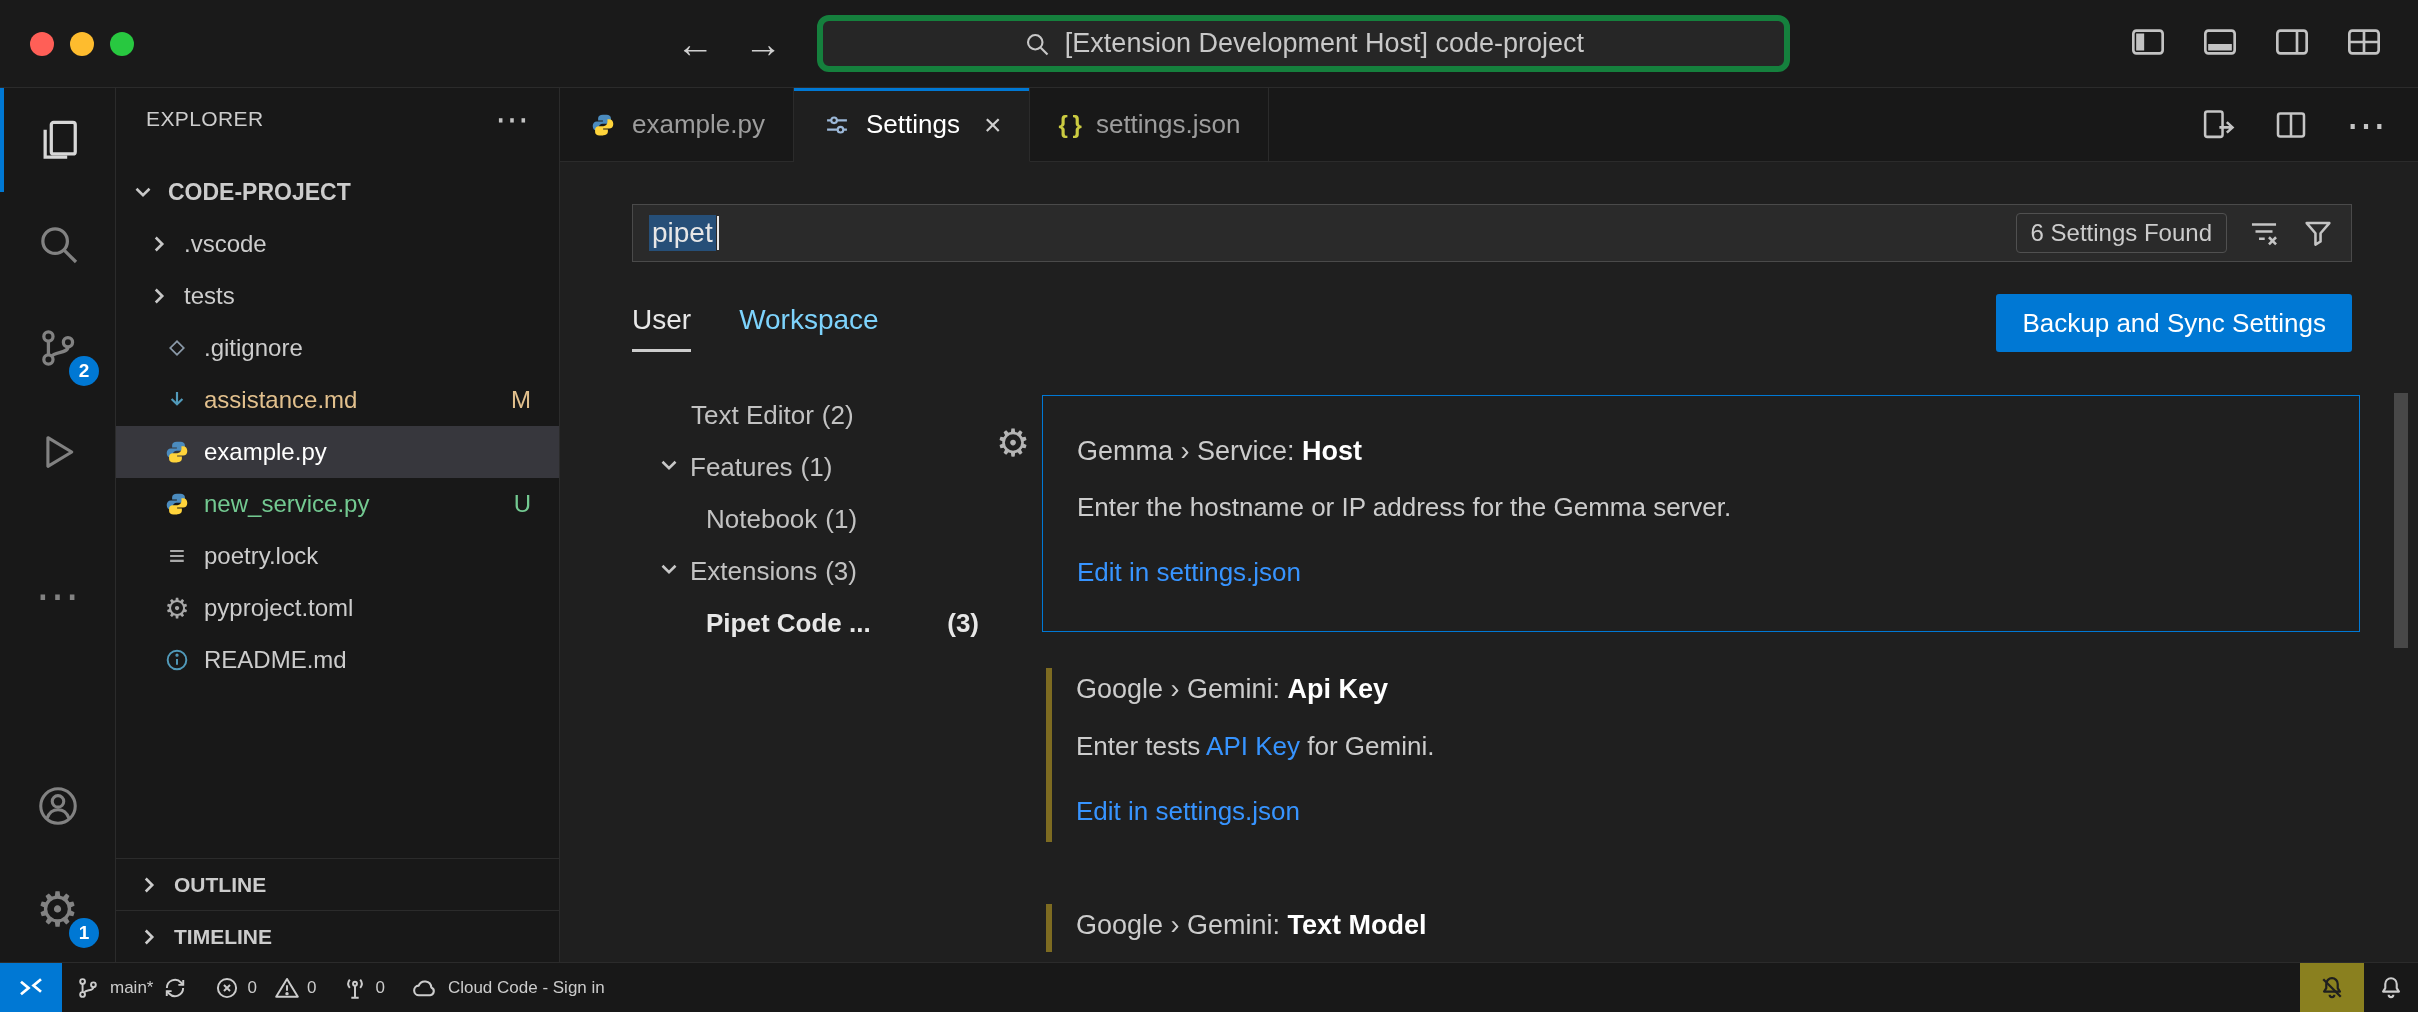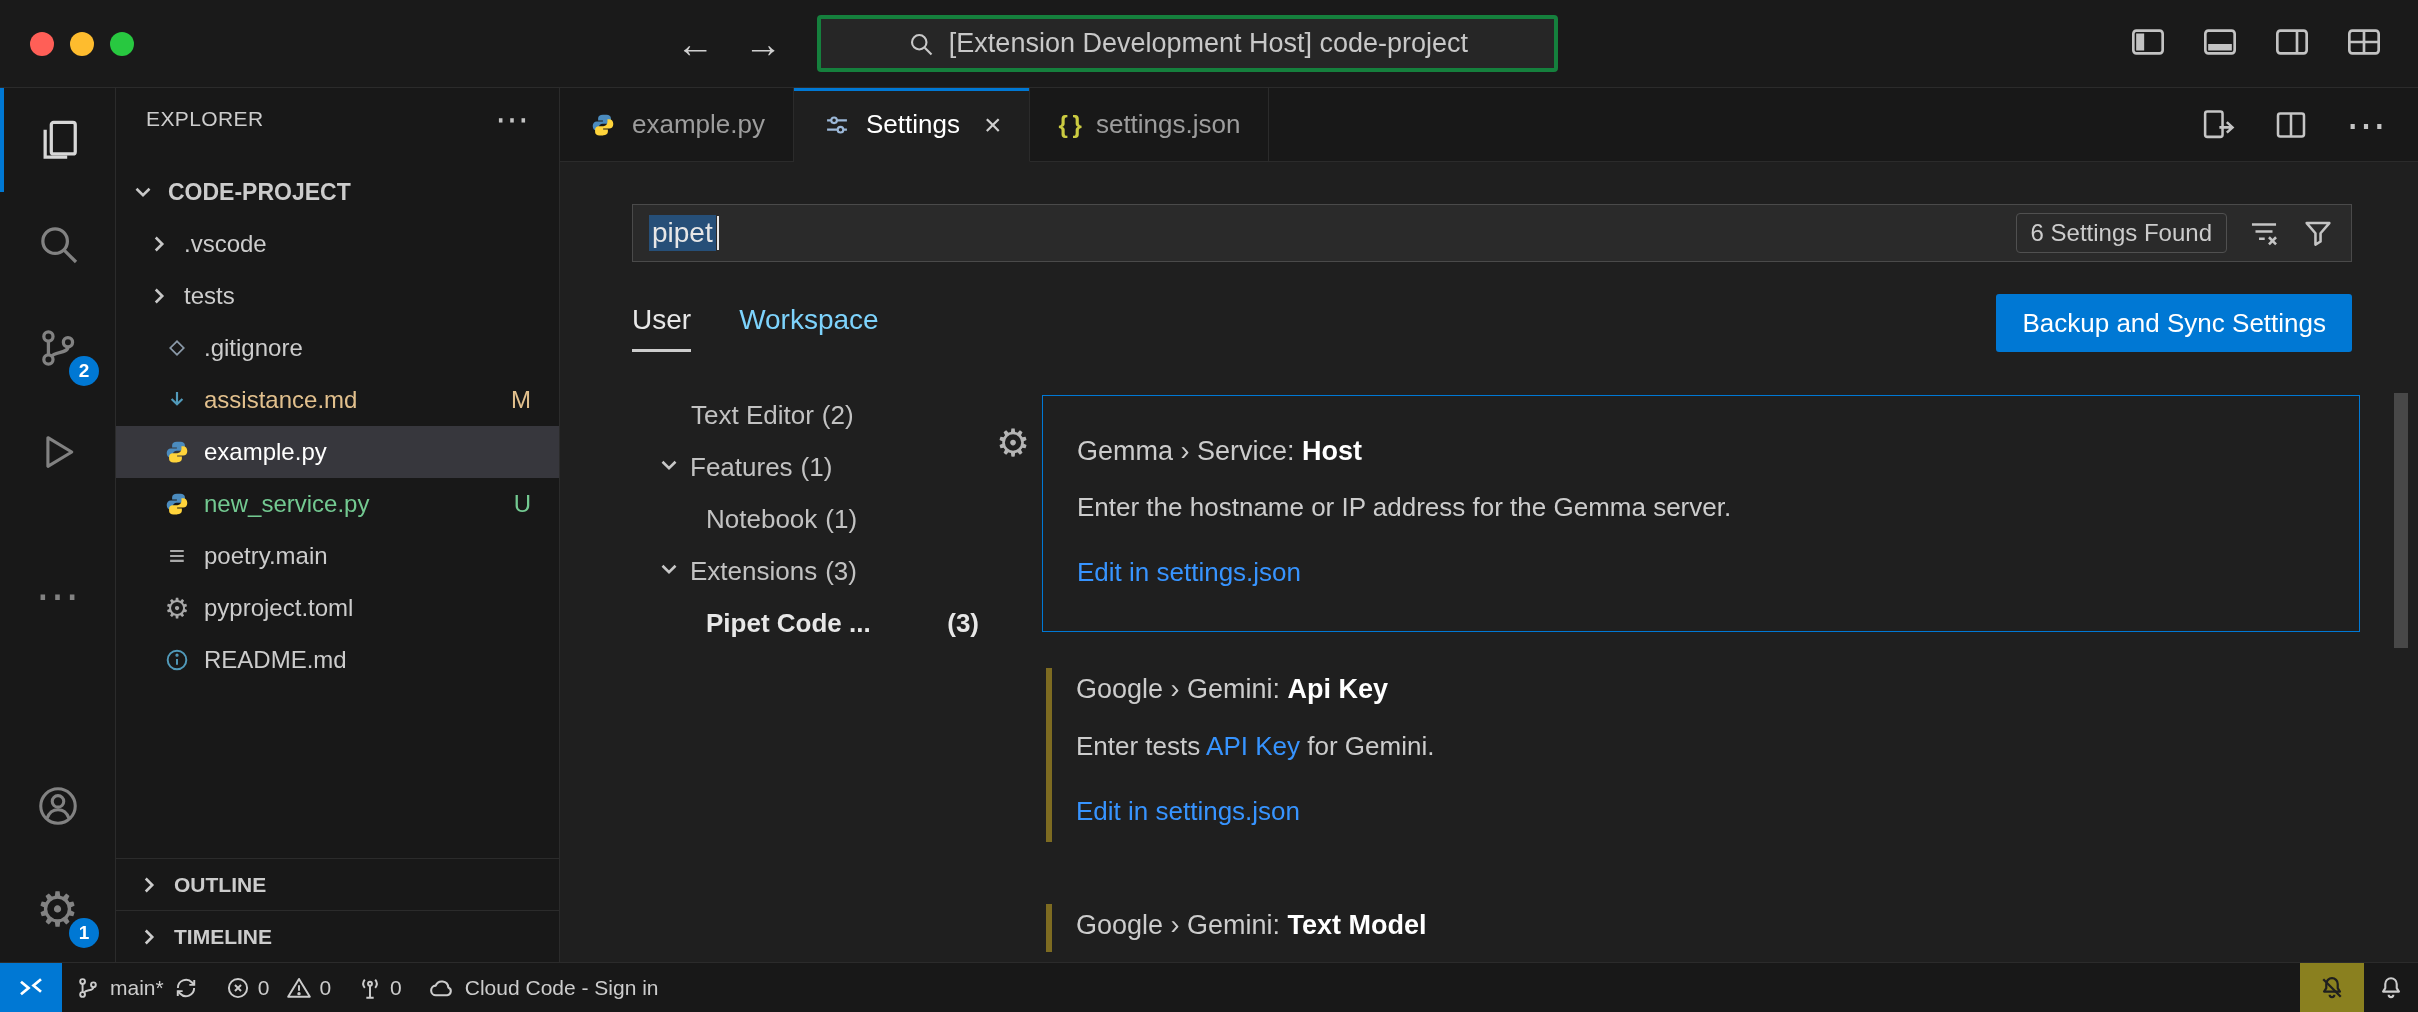--- a/index.html
+++ b/index.html
@@ -7,21 +7,21 @@
   svg{display:block}
   .window{position:relative;width:2418px;height:1012px;display:flex;flex-direction:column;background:#1f1f1f}
 
   
   .titlebar{height:88px;flex:0 0 auto;background:#1a1a1a;border-bottom:1px solid #2b2b2b;position:relative}
   .traffic{position:absolute;left:30px;top:32px;display:flex;gap:16px}
   .light{width:24px;height:24px;border-radius:50%}
   .l-red{background:#ff5f57}.l-yellow{background:#febc2e}.l-green{background:#28c840}
   .nav{position:absolute;left:676px;top:18px;display:flex;gap:30px;font-size:38px;color:#cfcfcf}
   .nav span{cursor:default;line-height:52px}
-  .command{position:absolute;left:817px;top:15px;width:741px;height:57px;background:#262626;border:4px solid #15803d;border-radius:4px;display:flex;align-items:center;justify-content:center;gap:14px;color:#c8c8c8;font-size:27px}
+  .command{position:absolute;left:817px;top:15px;width:973px;height:57px;background:#262626;border:6px solid #15803d;border-radius:12px;display:flex;align-items:center;justify-content:center;gap:14px;color:#c8c8c8;font-size:27px}
   .layout-icons{position:absolute;right:34px;top:22px;display:flex;gap:32px;color:#c3c3c3}
 
   
   .main{flex:1;display:flex;min-height:0}
 
   
   .activitybar{width:116px;background:#181818;border-right:1px solid #2b2b2b;display:flex;flex-direction:column;align-items:stretch}
   .ab-item{height:104px;display:flex;align-items:center;justify-content:center;color:#828282;position:relative}
   .ab-item.active{color:#d7d7d7;box-shadow:inset 4px 0 0 #0078d4}
   .ab-badge{position:absolute;right:16px;bottom:14px;min-width:30px;height:30px;border-radius:15px;background:#0078d4;color:#fff;font-size:19px;display:flex;align-items:center;justify-content:center;padding:0 6px;font-weight:700}
@@ -90,21 +90,21 @@
   .s-title b{color:#fff;font-weight:700}
   .s-desc{margin-top:18px;line-height:38px;color:#cccccc}
   .s-link{margin-top:27px;line-height:38px;color:#3794ff}
   a.inline-link{color:#3794ff;text-decoration:none}
   .sitem2{margin-top:28px;padding-top:10px;height:190px}
   .sitem2 .s-desc{margin-top:19px}
   .sitem3{margin-top:46px;padding-top:10px}
   .scrollbar{position:absolute;right:10px;top:231px;width:14px;height:255px;background:rgba(121,121,121,.45)}
 
   
-  .statusbar{height:50px;flex:0 0 auto;background:#181818;border-top:1px solid #2b2b2b;display:flex;align-items:center;font-size:21px;color:#cccccc}
+  .statusbar{height:50px;flex:0 0 auto;background:#181818;border-top:1px solid #2b2b2b;display:flex;align-items:center;font-size:17px;color:#cccccc}
   .st-item{display:flex;align-items:center;gap:9px;padding:0 13px;height:100%;white-space:nowrap}
   .st-remote{background:#0078d4;color:#fff;padding:0 16px}
   .st-right{margin-left:auto;display:flex;height:100%}
   .st-dnd{background:#8a801f;color:#1f1f1f;padding:0 18px}
   .num{margin-left:-2px}
 </style>
 </head>
 <body>
 
 <div class="window">
@@ -274,21 +274,21 @@
             <svg width="26" height="26" viewBox="0 0 24 24">
                 <path fill="#4b8bbe" d="M11.8 2.5c-2.6 0-4.3 1.1-4.3 3.2v2.1h4.4v.9H6.3c-2.2 0-3.8 1.6-3.8 4.3 0 2.6 1.6 4.3 3.8 4.3h1.6v-2.6c0-2.1 1.7-3.8 3.8-3.8h4.4c1.8 0 3.2-1.4 3.2-3.2V5.7c0-1.9-1.7-3.2-4-3.2h-3.5z"></path>
                 <path fill="#ffd43b" d="M12.2 21.5c2.6 0 4.3-1.1 4.3-3.2v-2.1h-4.4v-.9h5.6c2.2 0 3.8-1.6 3.8-4.3 0-2.6-1.6-4.3-3.8-4.3h-1.6v2.6c0 2.1-1.7 3.8-3.8 3.8H7.9c-1.8 0-3.2 1.4-3.2 3.2v2.1c0 1.9 1.7 3.2 4 3.2h3.5z"></path>
               </svg>
           </i>
           <span class="c-untracked">new_service.py</span>
           <span class="fbadge c-untracked">U</span>
         </div>
         <div class="row file-row">
           <i class="ficon c-gray" style="font-size:28px;font-weight:700">≡</i>
-          <span>poetry.main</span>
+          <span>poetry.lock</span>
         </div>
         <div class="row file-row">
           <i class="ficon c-gray" style="font-size:28px">⚙</i>
           <span>pyproject.toml</span>
         </div>
         <div class="row file-row">
           <i class="ficon">
             <svg width="26" height="26" viewBox="0 0 24 24" fill="none" stroke="#519aba" stroke-width="1.8">
                 <circle cx="12" cy="12" r="8.6"></circle>
                 <path d="M12 11v5.4"></path>

